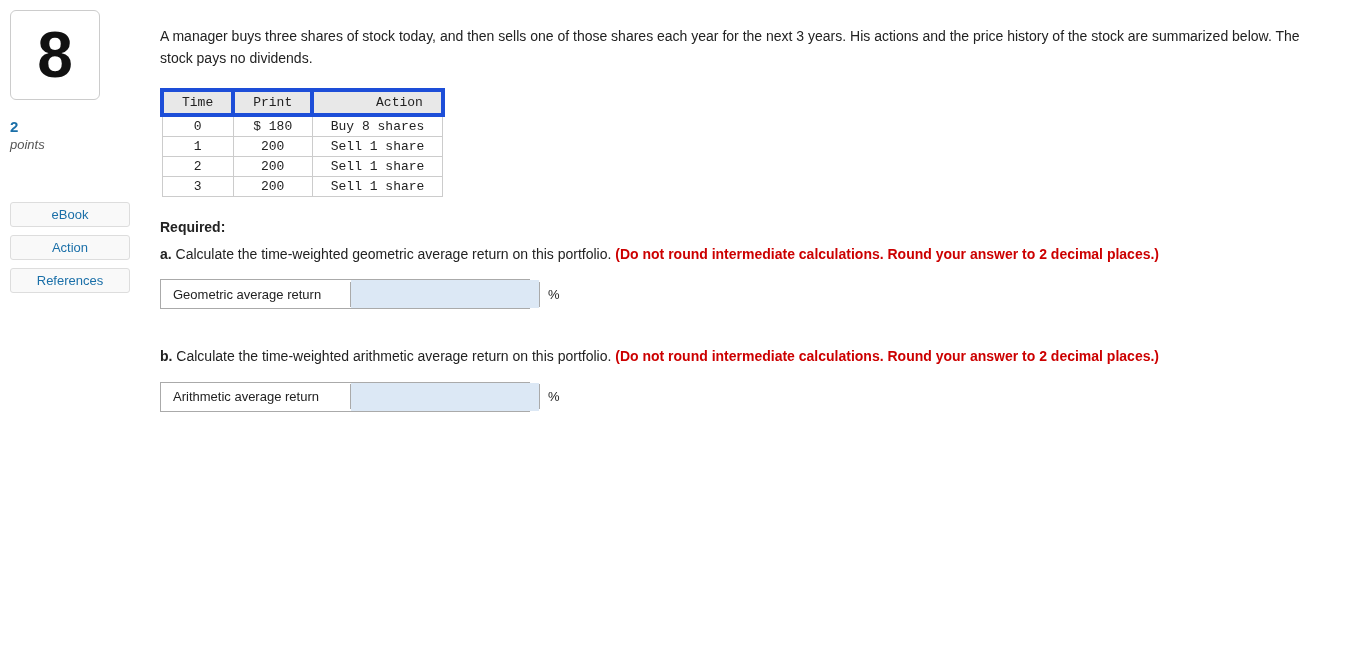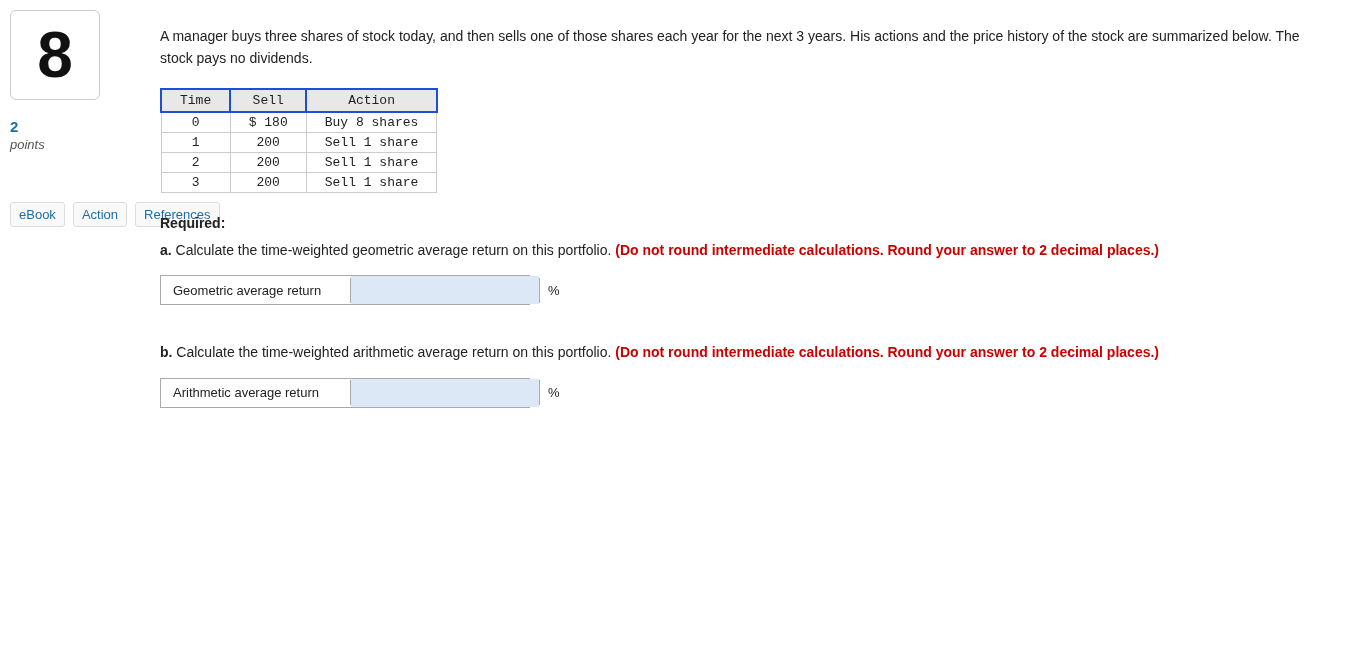--- a/index.html
+++ b/index.html
@@ -60,20 +60,21 @@
 
     .points-label {
       color: #555;
       font-size: 13px;
       margin-bottom: 30px;
       font-style: italic;
     }
 
     .sidebar-links {
       display: flex;
+      flex-direction: column;
       gap: 8px;
       width: 100%;
       margin-top: 20px;
     }
 
     .sidebar-link {
       display: block;
       text-align: center;
       color: #1a6fa8;
       font-size: 13px;
@@ -102,23 +103,23 @@
     
     .data-table {
       border-collapse: collapse;
       margin-bottom: 22px;
       font-family: 'Courier New', Courier, monospace;
       font-size: 13px;
     }
 
     .data-table th {
       background: #e8e8e8;
-      border: 2px solid #1d4ed8;
+      border: 4px solid #1d4ed8;
       padding: 3px 18px;
-      text-align: center;
+      text-align: right;
       font-weight: normal;
     }
 
     .data-table td {
       border: 1px solid #ccc;
       padding: 2px 18px;
       text-align: center;
     }
 
     .required-label {
@@ -200,21 +201,21 @@
     </div>
   </div>
 
   <div class="main-content">
     <p class="question-text">A manager buys three shares of stock today, and then sells one of those shares each year for the next 3 years. His actions and the price history of the stock are summarized below. The stock pays no dividends.</p>
 
     <table class="data-table">
       <thead>
         <tr>
           <th>Time</th>
-          <th>Sell</th>
+          <th>Print</th>
           <th>Action</th>
         </tr>
       </thead>
       <tbody>
         <tr>
           <td>0</td>
           <td>$ 180</td>
           <td>Buy 8 shares</td>
         </tr>
         <tr>

